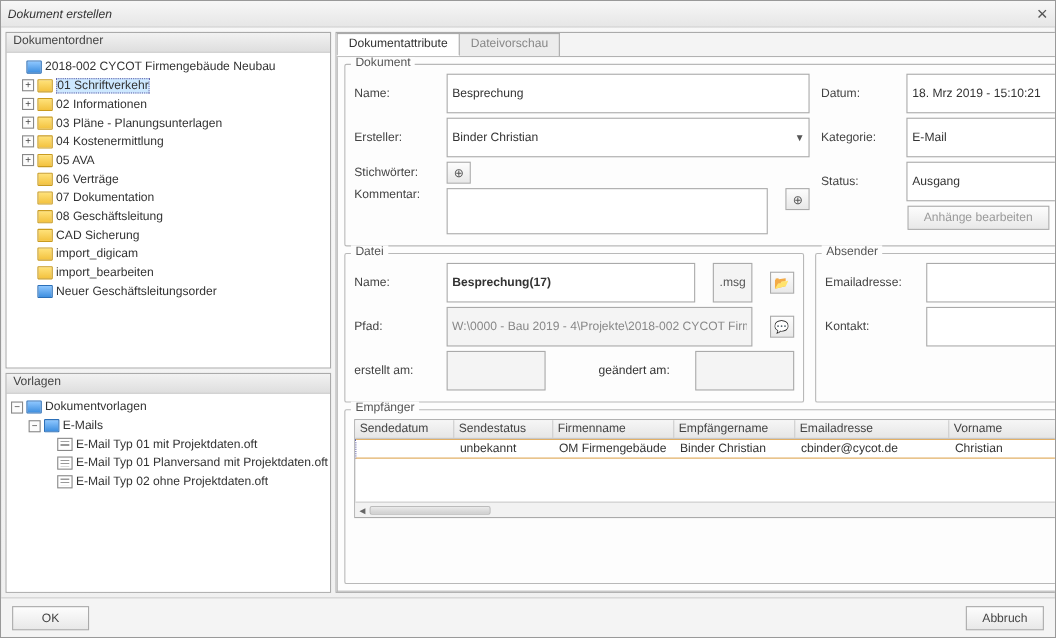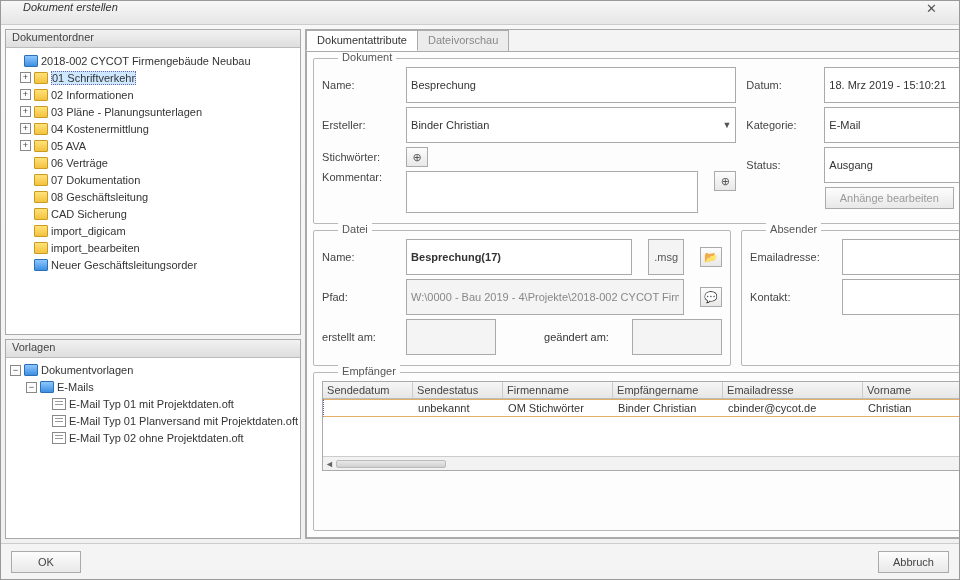--- a/index.html
+++ b/index.html
@@ -1,18 +1,18 @@
 <!DOCTYPE html>
 <html><head>
 <meta charset="utf-8">
 <style>
 *{box-sizing:border-box;margin:0;padding:0;font-family:"Segoe UI",Tahoma,sans-serif;font-size:11px;color:#333}
 body{width:960px;height:580px;background:#fff;overflow:hidden}
 .win{width:960px;height:580px;border:1px solid #999;display:flex;flex-direction:column;background:linear-gradient(#f8f8f8,#f0f0f0)}
-.titlebar{height:24px;background:linear-gradient(#f7f7f7,#e6e6e6);border-bottom:1px solid #ccc;display:flex;align-items:flex-start;padding:0 22px;justify-content:space-between;font-style:italic;color:#666}
+.titlebar{height:24px;background:linear-gradient(#f7f7f7,#e6e6e6);border-bottom:1px solid #ccc;display:flex;align-items:center;padding:0 6px;justify-content:space-between;font-style:italic;color:#666}
 .closeX{font-family:Arial;font-style:normal;cursor:pointer;color:#555;font-size:13px}
 .body{flex:1;display:flex;padding:4px;gap:4px;overflow:hidden}
 .leftcol{width:310px;display:flex;flex-direction:column;gap:4px}
 .panel{border:1px solid #aaa;background:#fdfdfd;display:flex;flex-direction:column;overflow:hidden}
 .panel-h{height:18px;background:linear-gradient(#f2f2f2,#dedede);border-bottom:1px solid #bbb;padding:1px 6px;color:#444}
 .tree{flex:1;padding:4px 2px;overflow:auto;background:#fff}
 .node{display:flex;align-items:center;height:17px;gap:3px;white-space:nowrap;padding-left:2px}
 .toggle{width:11px;height:11px;border:1px solid #888;display:flex;align-items:center;justify-content:center;font-size:9px;line-height:1;color:#444;cursor:pointer;background:#fcfcfc}
 .noTog{width:11px}
 .fico{width:14px;height:12px}
@@ -23,21 +23,21 @@
 .ic-fold-blue{background:linear-gradient(#8ec7ff,#3e8fe0);border:1px solid #2b6fb8;border-radius:1px}
 .ic-page{background:#fff;border:1px solid #888;position:relative}
 .ic-page::after{content:"";position:absolute;left:2px;right:2px;top:2px;bottom:2px;background:repeating-linear-gradient(#999 0 1px,transparent 1px 3px)}
 
 .rightcol{flex:1;display:flex;flex-direction:column;gap:4px}
 .tabs{height:22px;display:flex;border-bottom:1px solid #aaa;background:#f4f4f4}
 .tab{padding:3px 10px;border:1px solid #aaa;border-bottom:none;margin-right:-1px;background:#ececec;color:#888;cursor:pointer}
 .tab.active{background:#fff;color:#333;border-bottom:1px solid #fff;z-index:1}
 .form-area{flex:1;border:1px solid #aaa;border-top:none;background:#fdfdfd;padding:6px;display:flex;flex-direction:column;gap:6px;overflow:hidden}
 .gbox{border:1px solid #b8b8b8;border-radius:2px;padding:8px 8px 6px 8px;position:relative}
-.gbox>.lg{position:absolute;top:-8px;left:24px;background:#fdfdfd;padding:0 4px;color:#555}
+.gbox>.lg{position:absolute;top:-8px;left:5px;background:#fdfdfd;padding:0 4px;color:#555}
 .row{display:flex;align-items:center;gap:16px;margin-bottom:4px}
 .lbl{width:68px;color:#444}
 .lbl2{width:62px;color:#444}
 input[type=text],.combo,textarea{border:1px solid #aaa;background:#fff;height:36px;padding:1px 4px}
 input[readonly]{background:#f4f4f4;color:#555}
 .combo{display:flex;align-items:center;justify-content:space-between;cursor:pointer}
 .combo .ar{font-size:9px;color:#555}
 textarea{height:42px;resize:none;width:250px}
 .smallbtn{width:22px;height:20px;border:1px solid #aaa;background:linear-gradient(#fdfdfd,#e8e8e8);display:flex;align-items:center;justify-content:center;cursor:pointer;color:#555;font-size:11px}
 .wbtn{height:22px;border:1px solid #aaa;background:linear-gradient(#fdfdfd,#e8e8e8);padding:0 14px;cursor:pointer;color:#444}
@@ -275,21 +275,21 @@
                   <div class="th c1">Sendedatum</div>
                   <div class="th c2">Sendestatus</div>
                   <div class="th c3">Firmenname</div>
                   <div class="th c4">Empfängername</div>
                   <div class="th c5">Emailadresse</div>
                   <div class="th c6">Vorname</div>
                 </div>
                 <div class="tr sel">
                   <div class="td c1"></div>
                   <div class="td c2">unbekannt</div>
-                  <div class="td c3">OM Stichwörter</div>
+                  <div class="td c3">OM Firmengebäude</div>
                   <div class="td c4">Binder Christian</div>
                   <div class="td c5">cbinder@cycot.de</div>
                   <div class="td c6">Christian</div>
                 </div>
                 <div style="flex:1"></div>
                 <div class="scrollb">
                     <span class="scrAr">◄</span>
                     <div class="thumb"></div>
                     <div style="flex:1"></div>
                     <span class="scrAr">►</span>

